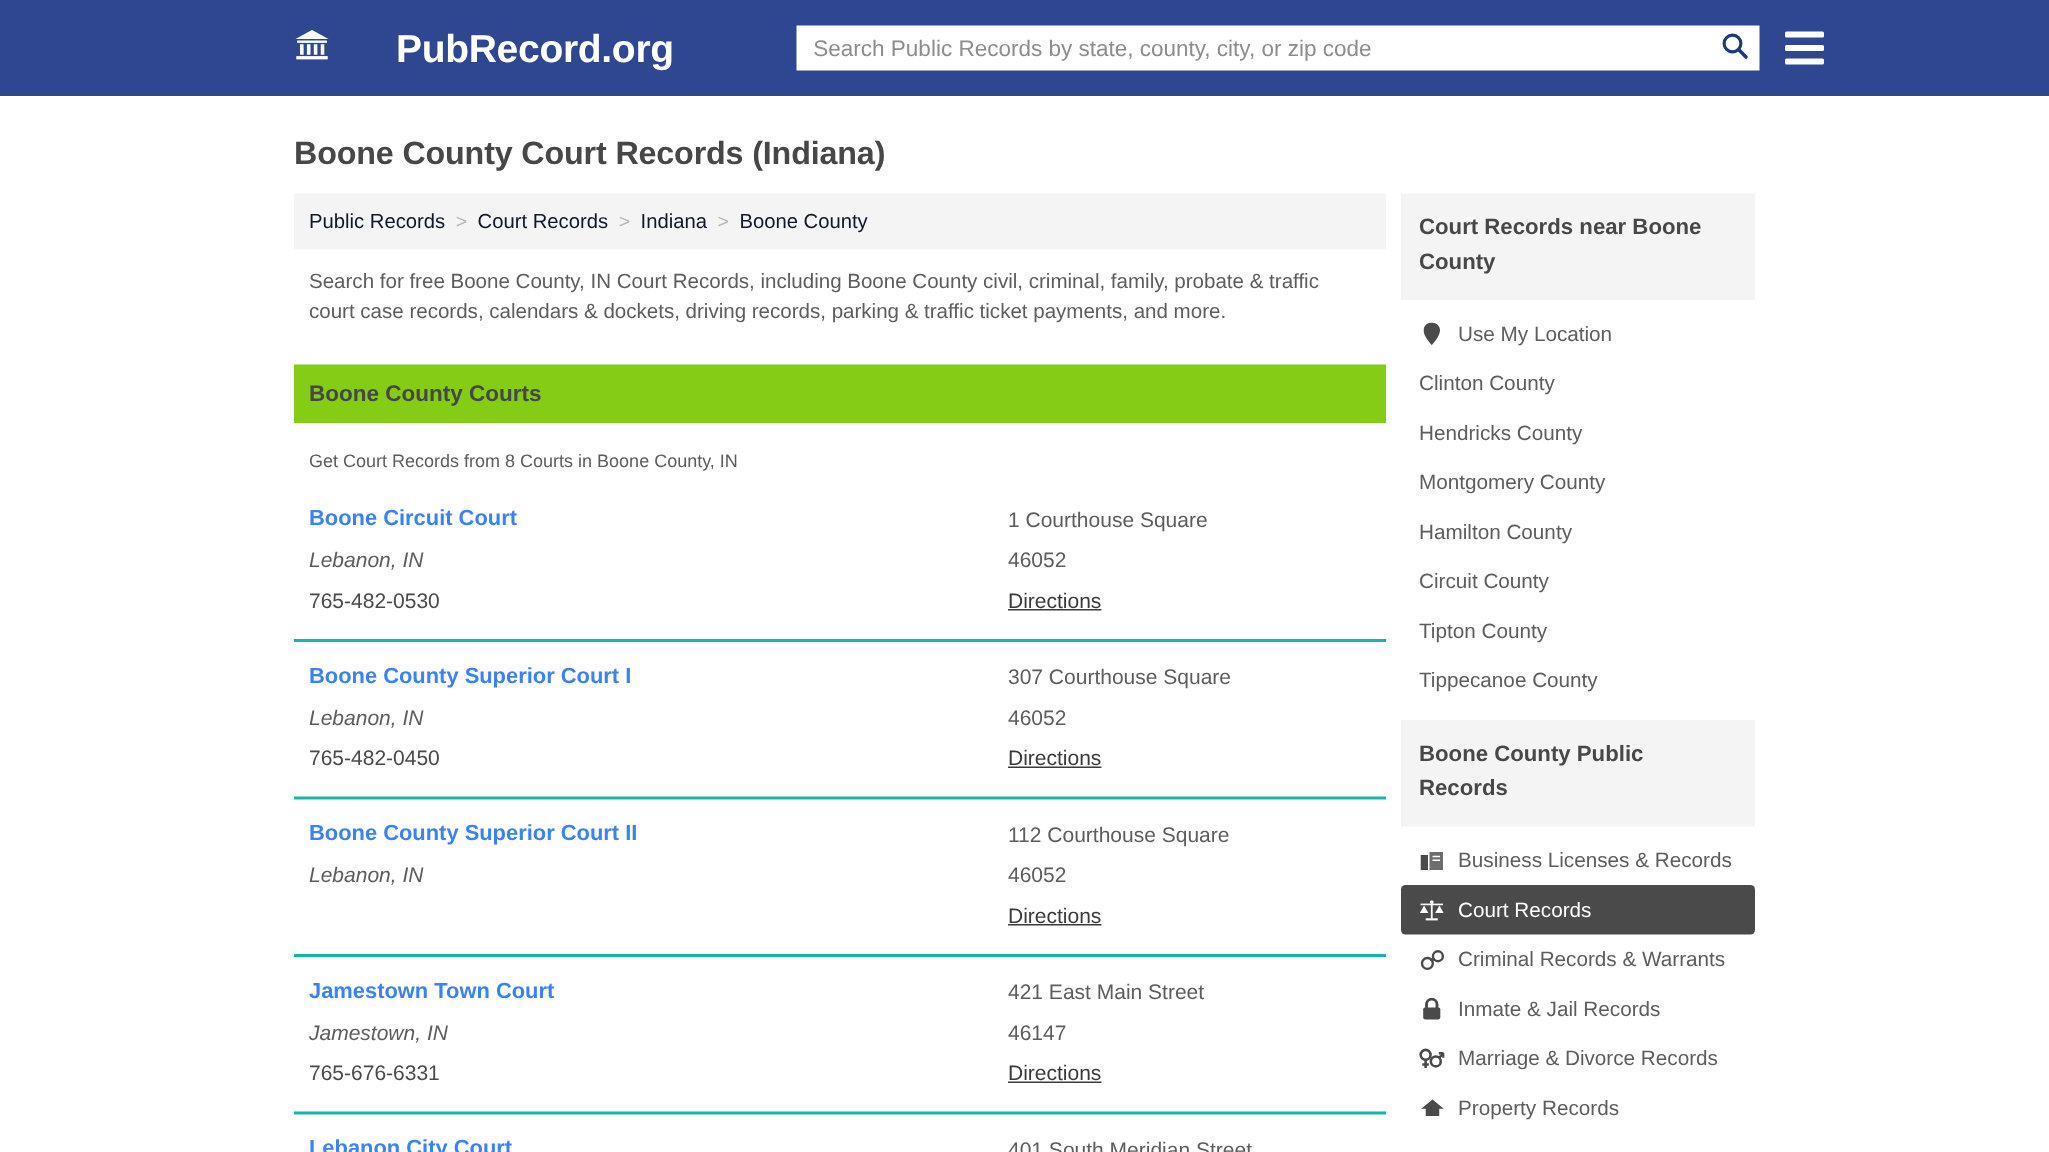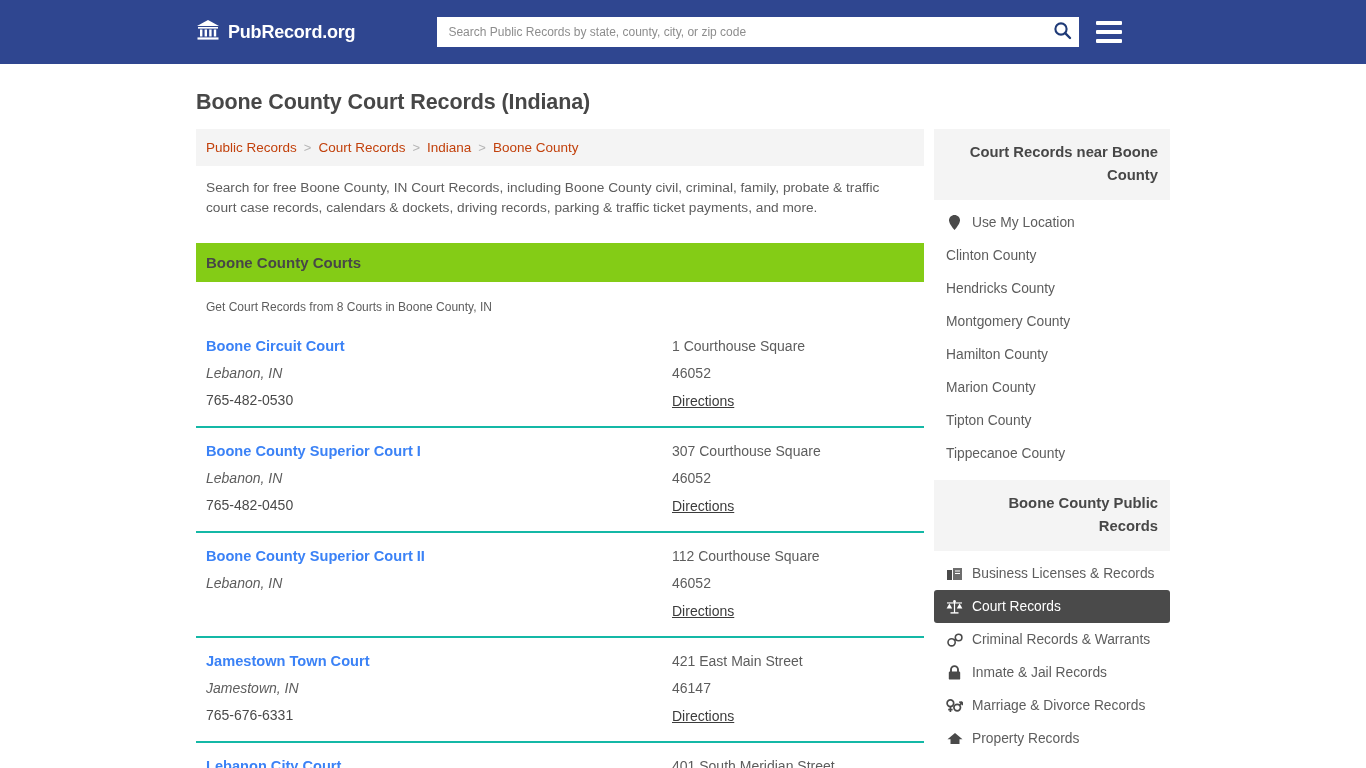--- a/index.html
+++ b/index.html
@@ -21,24 +21,25 @@
   .brand {
     display: flex;
     align-items: center;
     gap: 8px;
     color: #ffffff;
     text-decoration: none;
     flex: 0 0 auto;
   }
   .brand-icon { display: block; }
   .brand-text {
-    font-size: 18px;
+    font-size: 26px;
     font-weight: bold;
     letter-spacing: -0.2px;
     white-space: nowrap;
+    margin-left: 36px;
   }
   .header-right {
     display: flex;
     align-items: center;
     margin-left: 82px;
     flex: 1 1 auto;
   }
   .searchbox {
     position: relative;
     width: 642px;
@@ -47,21 +48,21 @@
     display: flex;
     align-items: center;
   }
   .searchbox input {
     flex: 1 1 auto;
     height: 100%;
     border: none;
     outline: none;
     padding: 0 10px 0 11px;
     font-family: "Liberation Sans", sans-serif;
-    font-size: 12px;
+    font-size: 15px;
     color: #333;
     background: transparent;
   }
   .searchbox input::placeholder { color: #8d8d8d; }
   .search-btn {
     width: 34px; height: 100%;
     background: transparent;
     border: none;
     cursor: pointer;
     display: flex; align-items: center; justify-content: center;
@@ -94,21 +95,21 @@
   .side-col { width: 236px; flex: 0 0 236px; }
 
   
   .breadcrumb {
     background: #f4f4f4;
     padding: 11px 10px 11px 10px;
     font-size: 13.5px;
     color: #666;
     display: flex; align-items: center; flex-wrap: wrap;
   }
-  .breadcrumb a { color: #c2410c; text-decoration: none; }
+  .breadcrumb a { color: #0f172a; text-decoration: none; }
   .breadcrumb .sep { color: #b5b5b5; margin: 0 7px; font-size: 13px; }
 
   .intro {
     font-size: 13.7px;
     line-height: 20px;
     color: #5d5d5d;
     padding: 12px 10px 0 10px;
     max-width: 710px;
   }
 
@@ -144,21 +145,21 @@
   .court-city { font-size: 14px; color: #5d5d5d; margin-bottom: 11px; font-style: italic; }
   .court-phone { font-size: 14px; color: #4a4a4a; }
   .court-addr { font-size: 14px; color: #5d5d5d; margin-bottom: 11px; }
   .court-zip { font-size: 14px; color: #5d5d5d; margin-bottom: 11px; }
   .directions {
     font-size: 14px; color: #3b3b3b;
     cursor: pointer;
   }
 
   
-  .panel { margin-bottom: 10px; text-align: right; }
+  .panel { margin-bottom: 10px; }
   .panel-head {
     background: #f4f4f4;
     padding: 12px 12px 13px 12px;
     font-size: 14.8px; font-weight: bold;
     color: #474747; line-height: 23px;
   }
   .panel-body { padding-top: 6px; }
   .side-link {
     display: flex; align-items: center; gap: 9px;
     padding: 9px 12px;
@@ -328,21 +329,21 @@
 
           <a class="side-link" href="#">
             <span>Montgomery County</span>
           </a>
 
           <a class="side-link" href="#">
             <span>Hamilton County</span>
           </a>
 
           <a class="side-link" href="#">
-            <span>Marion County</span>
+            <span>Circuit County</span>
           </a>
 
           <a class="side-link" href="#">
             <span>Tipton County</span>
           </a>
 
           <a class="side-link" href="#">
             <span>Tippecanoe County</span>
           </a>
 

